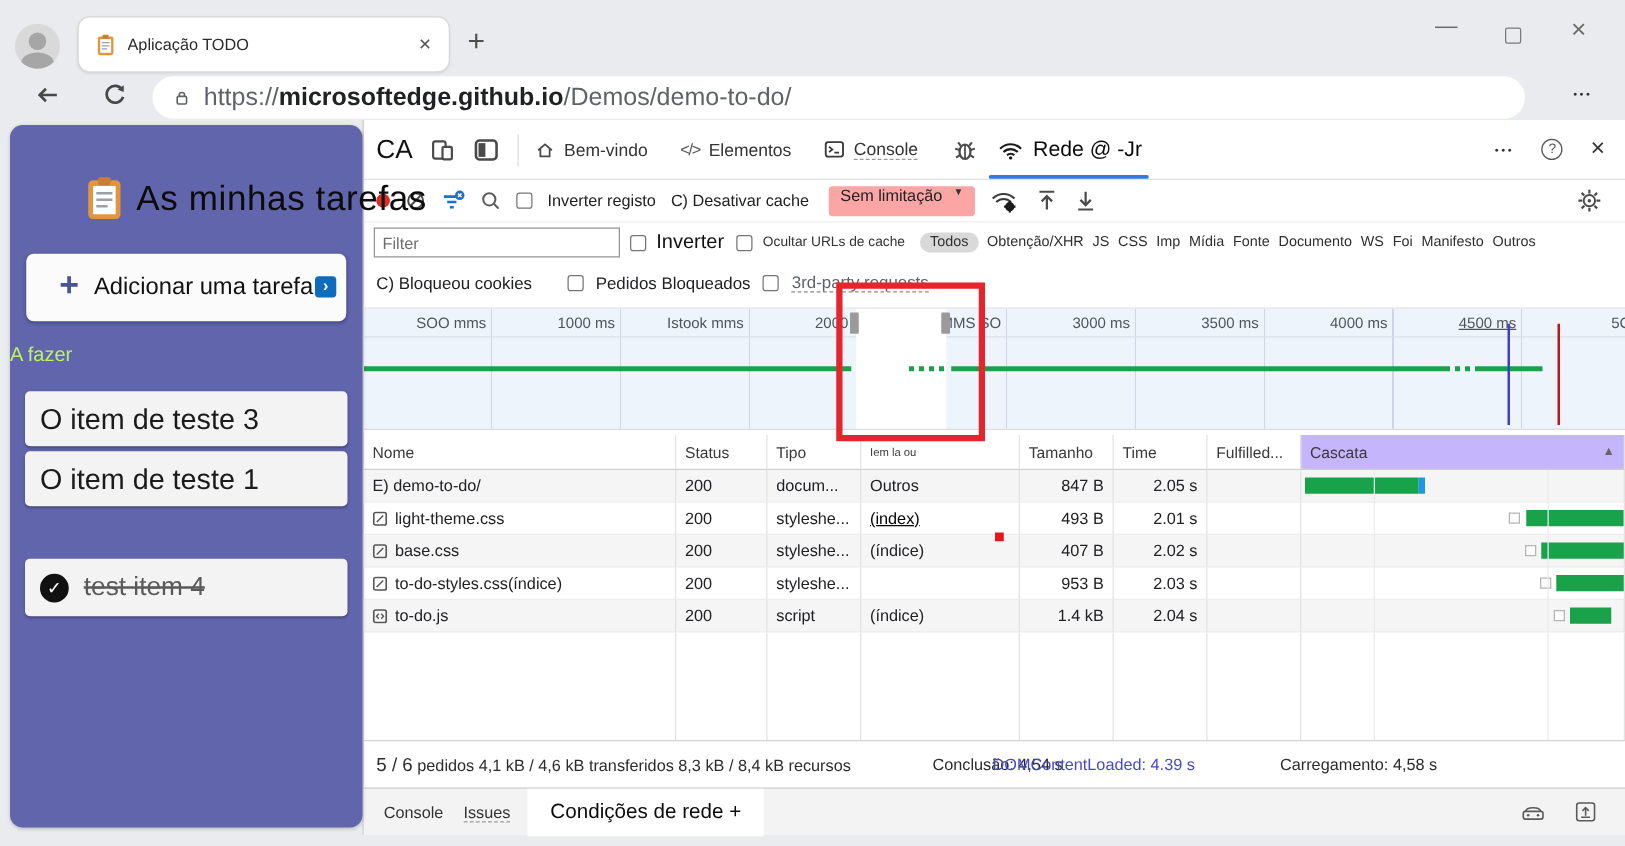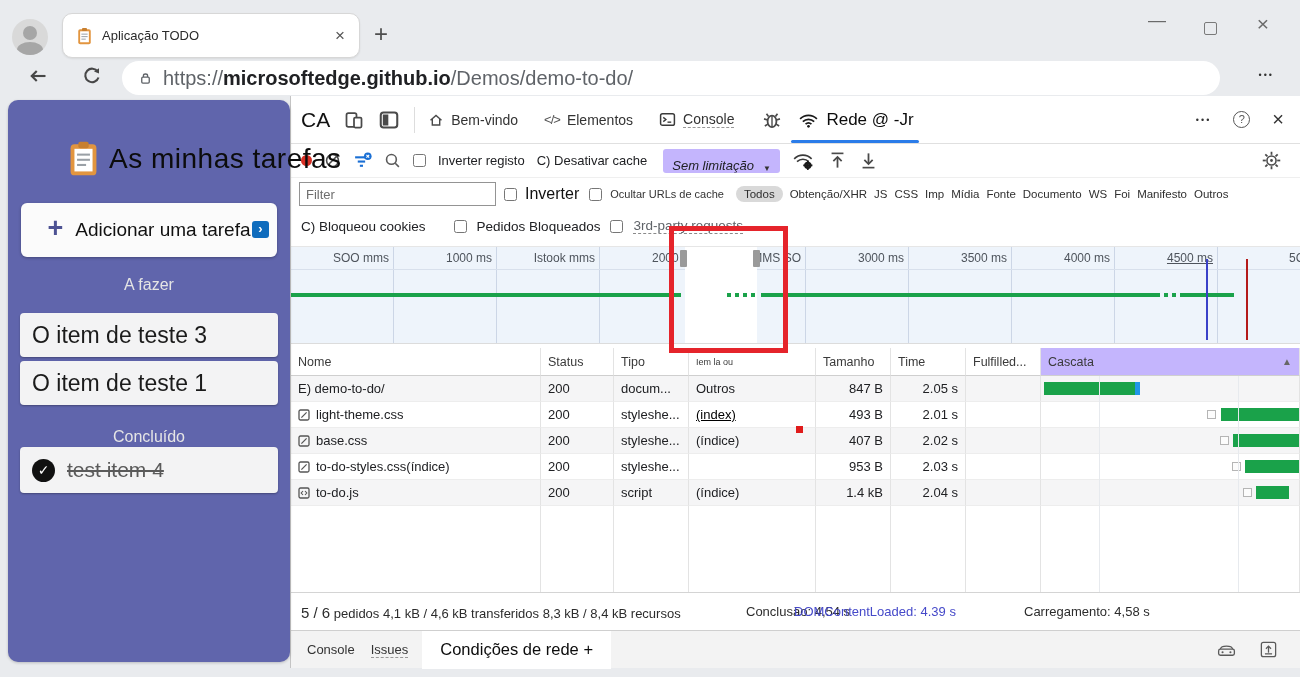--- a/index.html
+++ b/index.html
@@ -29,21 +29,21 @@
   .urlmore { position:absolute; right:26px; top:12px; }
 
   
   .sidebar { position:absolute; left:8px; top:100px; width:282px; height:562px; background:#6065ac; border-radius:10px; z-index:10; box-shadow:0 1px 3px rgba(0,0,0,.2); }
   .sb-titlerow { position:absolute; left:60px; top:40px; display:flex; align-items:center; gap:10px; white-space:nowrap; }
   .sb-title { font-size:28px; color:#0c0c0c; letter-spacing:.5px; }
   .sb-add { position:absolute; left:13px; top:103px; width:256px; height:54px; background:#fbfbfb; border-radius:6px; box-shadow:0 1px 3px rgba(0,0,0,.3); display:flex; align-items:center; justify-content:center; gap:12px; }
   .sb-add .plus { font-size:27px; color:#4d5293; font-weight:700; margin-top:-3px; }
   .sb-add .lbl { font-size:19px; color:#111; }
   .sb-add .badge { position:absolute; right:8px; top:18px; width:17px; height:17px; background:#0f6cbd; border-radius:3px; color:#fff; font-size:13px; line-height:16px; text-align:center; font-weight:700; }
-  .sb-sec { position:absolute; left:0; width:100%; text-align:center; font-size:16px; color:#e5e5e5; }
+  .sb-sec { position:absolute; left:0; width:100%; font-size:16px; color:#bef264; }
   .sec-todo { top:176px; }
   .sec-done { top:328px; }
   .sb-card { position:absolute; left:12px; width:258px; height:44px; background:#f3f3f4; border-radius:4px; box-shadow:0 1px 2px rgba(0,0,0,.3); display:flex; align-items:center; padding:0 12px; }
   .card1 { top:213px; } .card2 { top:261px; }
   .sb-card .txt { font-size:23px; color:#1b1b1b; white-space:nowrap; }
   .card-done { top:347px; height:46px; gap:12px; }
   .chk-circle { width:23px; height:23px; border-radius:50%; background:#111; color:#fff; font-size:14px; line-height:23px; text-align:center; flex:none; }
   .done-txt { font-size:21px; color:#5a5a5a; text-decoration:line-through; white-space:nowrap; }
 
   
@@ -62,21 +62,21 @@
   .dt-tab.active::after { content:""; position:absolute; left:8px; right:10px; bottom:0; height:3px; background:#2b7ce9; border-radius:2px; }
   .u-dot { border-bottom:1px dashed #999; }
   .tabbar-right { margin-left:auto; display:flex; align-items:center; gap:22px; margin-right:16px; }
   .helpc { width:17px; height:17px; border:1.3px solid #555; border-radius:50%; font-size:11px; color:#555; text-align:center; line-height:15px; }
   .bigx { font-size:20px; color:#333; }
 
   .dt-toolbar { position:absolute; top:48px; left:0; right:0; height:34px; display:flex; align-items:center; padding:0 10px; gap:12px; font-size:13px; color:#202124; border-bottom:1px solid #efefef; }
   .rec-dot { width:11px; height:11px; border-radius:50%; background:#d93025; flex:none; }
   .cb { width:13px; height:13px; border:1.3px solid #767676; border-radius:2.5px; background:#fff; flex:none; }
   .lab { white-space:nowrap; }
-  .throt { background:#c4b5fd; border-radius:3px; height:24px; display:flex; align-items:flex-end; gap:9px; padding:0 9px; margin-left:4px;font-style:italic; }
+  .throt { background:#fca5a5; border-radius:3px; height:24px; display:flex; align-items:flex-start; gap:9px; padding:0 9px; margin-left:4px; }
   .caret { font-size:8px; color:#333; }
   .gear-right { margin-left:auto; margin-right:8px; }
 
   .dt-f1 { position:absolute; top:82px; left:0; right:0; height:32px; display:flex; align-items:center; padding:0 8px; gap:8px; }
   .filter-in { width:197px; height:22px; border:1px solid #949494; font-size:13px; padding:11px 6px; color:#202124; font-family:"Liberation Sans",sans-serif; }
   .filter-in::placeholder { color:#6e6e6e; }
   .inv { font-size:16px; color:#111; margin-right:2px; }
   .small-lab { font-size:11px; color:#333; }
   .pill { font-size:11.5px; color:#2f2f2f; white-space:nowrap; }
   .pill.sel { background:#d9d9d9; border-radius:8px; padding:2px 8px; }
@@ -580,20 +580,19 @@
       <span class="lbl">Adicionar uma tarefa</span>
       <span class="badge">›</span>
     </div>
     <div class="sb-sec sec-todo">A fazer</div>
     <div class="sb-card card1">
       <span class="txt">O item de teste 3</span>
     </div>
     <div class="sb-card card2">
       <span class="txt">O item de teste 1</span>
     </div>
-    <div class="sb-sec sec-done">Concluído</div>
     <div class="sb-card card-done">
       <span class="chk-circle">✓</span>
       <span class="done-txt">test item 4</span>
     </div>
   </div>
 
 </div>
 
 </body></html>

